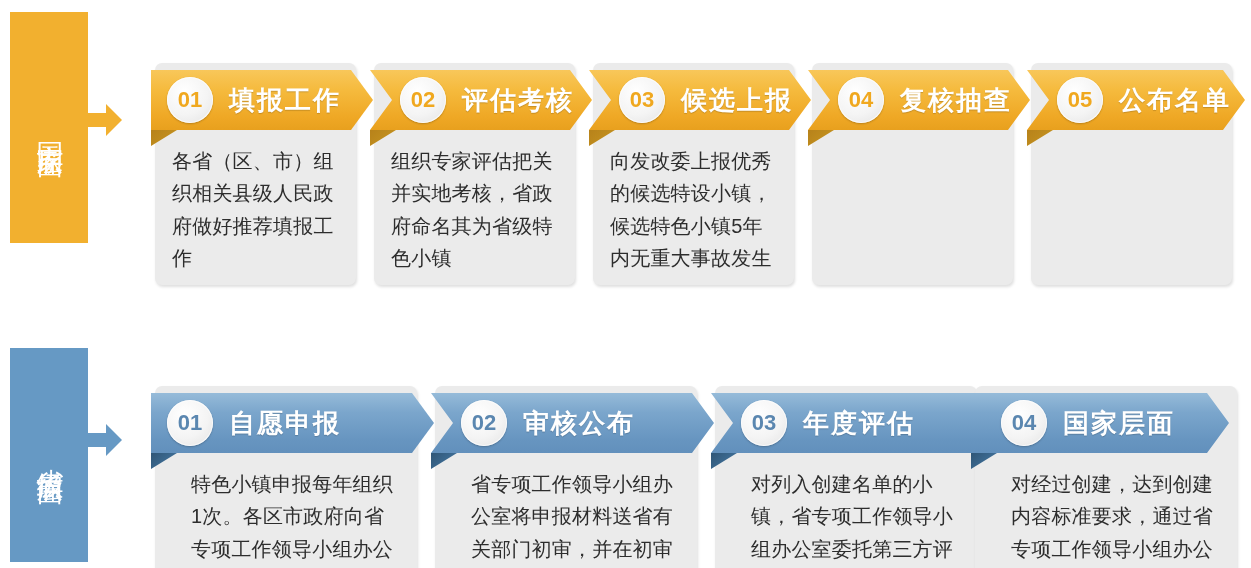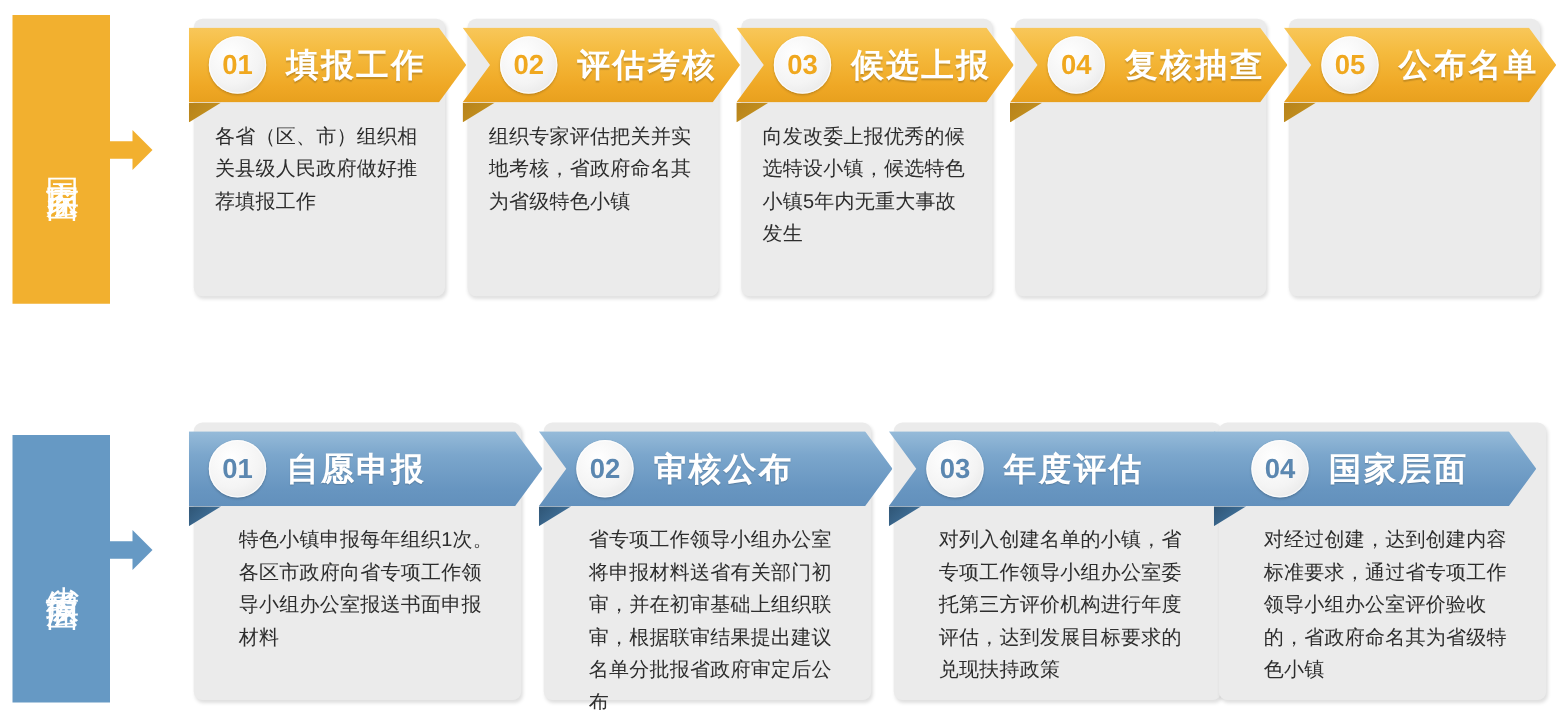--- a/index.html
+++ b/index.html
@@ -47,26 +47,27 @@
   #feed-arrow-provincial .shaft{background:#6699C4;}
   #feed-arrow-provincial .head{border-left:16px solid #6699C4;}
 
   
   .card{
     position:absolute;
     background:#EBEBEB;
     border-radius:7px;
     box-shadow:1px 2px 3px rgba(0,0,0,0.13);
     box-sizing:border-box;
+    margin-top:48px;
   }
   .card .body{
     position:absolute;left:0;right:0;
     padding:0 17px;
     color:#2d2d2d;
-    font-size:16px;
+    font-size:20px;
     line-height:1.62;
     letter-spacing:0.2px;
   }
   .row-national .card{top:15px;height:222px;}
   .row-national .card .body{top:82px;}
   .row-provincial .card{top:338px;height:222px;}
   .row-provincial .card .body{top:82px;padding-left:36px;}
 
   
   .banner{

